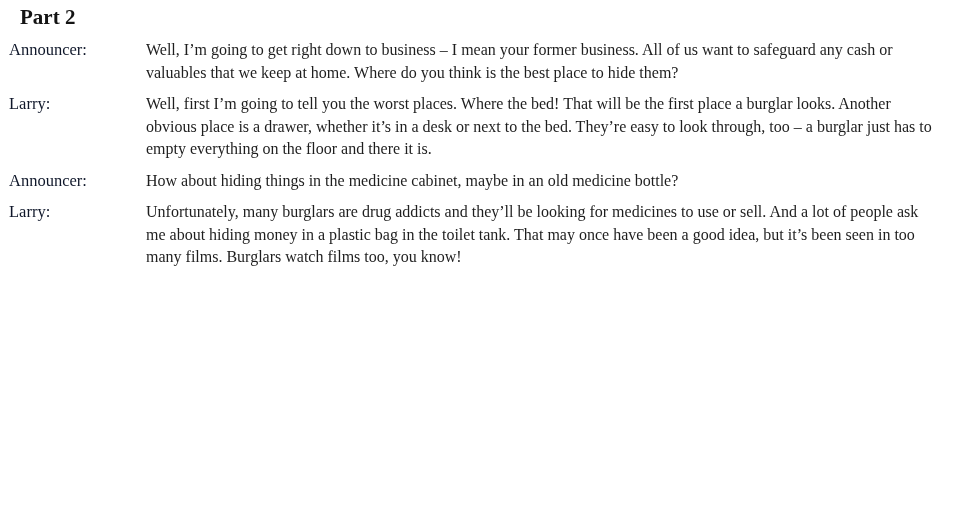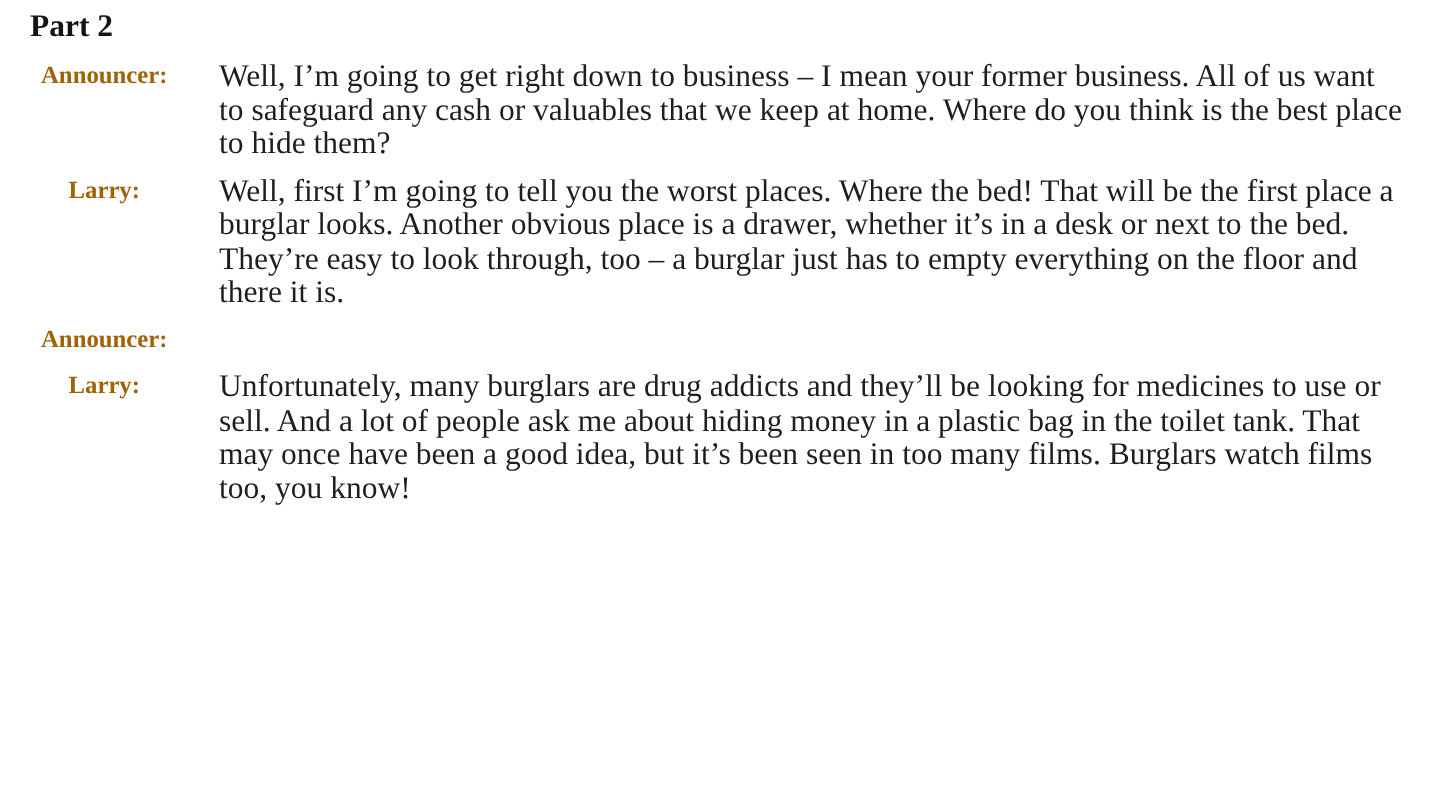--- a/index.html
+++ b/index.html
@@ -28,30 +28,30 @@
     padding-left: 9px;
   }
   .dialogue-row {
     display: flex;
     align-items: flex-start;
     margin-bottom: 9px;
   }
   .speaker-label {
     flex: 0 0 121px;
     width: 121px;
-    text-align: center;
-    font-weight: bold;
+    text-align: left;
+    font-weight: normal;
     font-size: 16.5px;
     line-height: 22.5px;
-    color: #a16207;
+    color: #0f172a;
   }
   .dialogue-text {
     width: 790px;
     margin-left: 16px;
-    font-size: 21px;
+    font-size: 16px;
     line-height: 22.5px;
     color: #1e1e1e;
   }
 </style>
 </head>
 <body>
 
 <div class="page">
 
   <h1 class="page-title">Part 2</h1>
@@ -63,20 +63,21 @@
       <div class="dialogue-text">Well, I’m going to get right down to business – I mean your former business. All of us want to safeguard any cash or valuables that we keep at home. Where do you think is the best place to hide them?</div>
     </div>
 
     <div class="dialogue-row">
       <span class="speaker-label">Larry:</span>
       <div class="dialogue-text">Well, first I’m going to tell you the worst places. Where the bed! That will be the first place a burglar looks. Another obvious place is a drawer, whether it’s in a desk or next to the bed. They’re easy to look through, too – a burglar just has to empty everything on the floor and there it is.</div>
     </div>
 
     <div class="dialogue-row">
       <span class="speaker-label">Announcer:</span>
+      <div class="dialogue-text">How about hiding things in the medicine cabinet, maybe in an old medicine bottle?</div>
     </div>
 
     <div class="dialogue-row">
       <span class="speaker-label">Larry:</span>
       <div class="dialogue-text">Unfortunately, many burglars are drug addicts and they’ll be looking for medicines to use or sell. And a lot of people ask me about hiding money in a plastic bag in the toilet tank. That may once have been a good idea, but it’s been seen in too many films. Burglars watch films too, you know!</div>
     </div>
 
   </div>
 </div>
 

